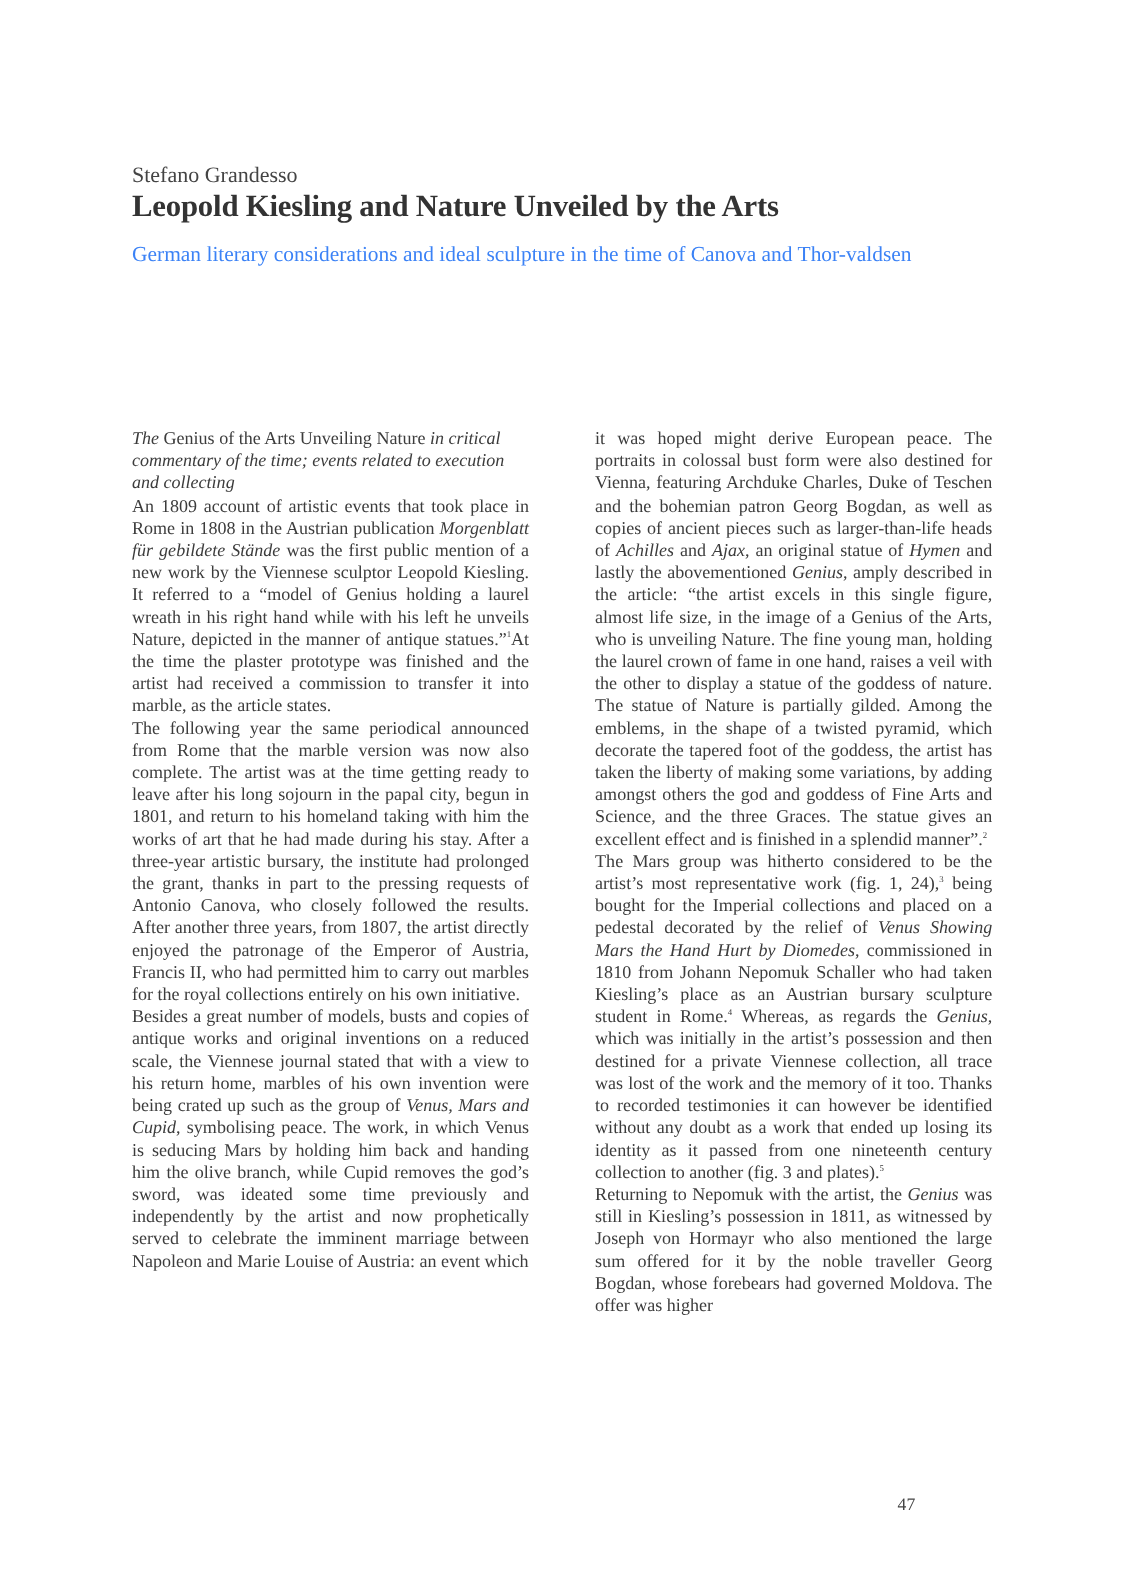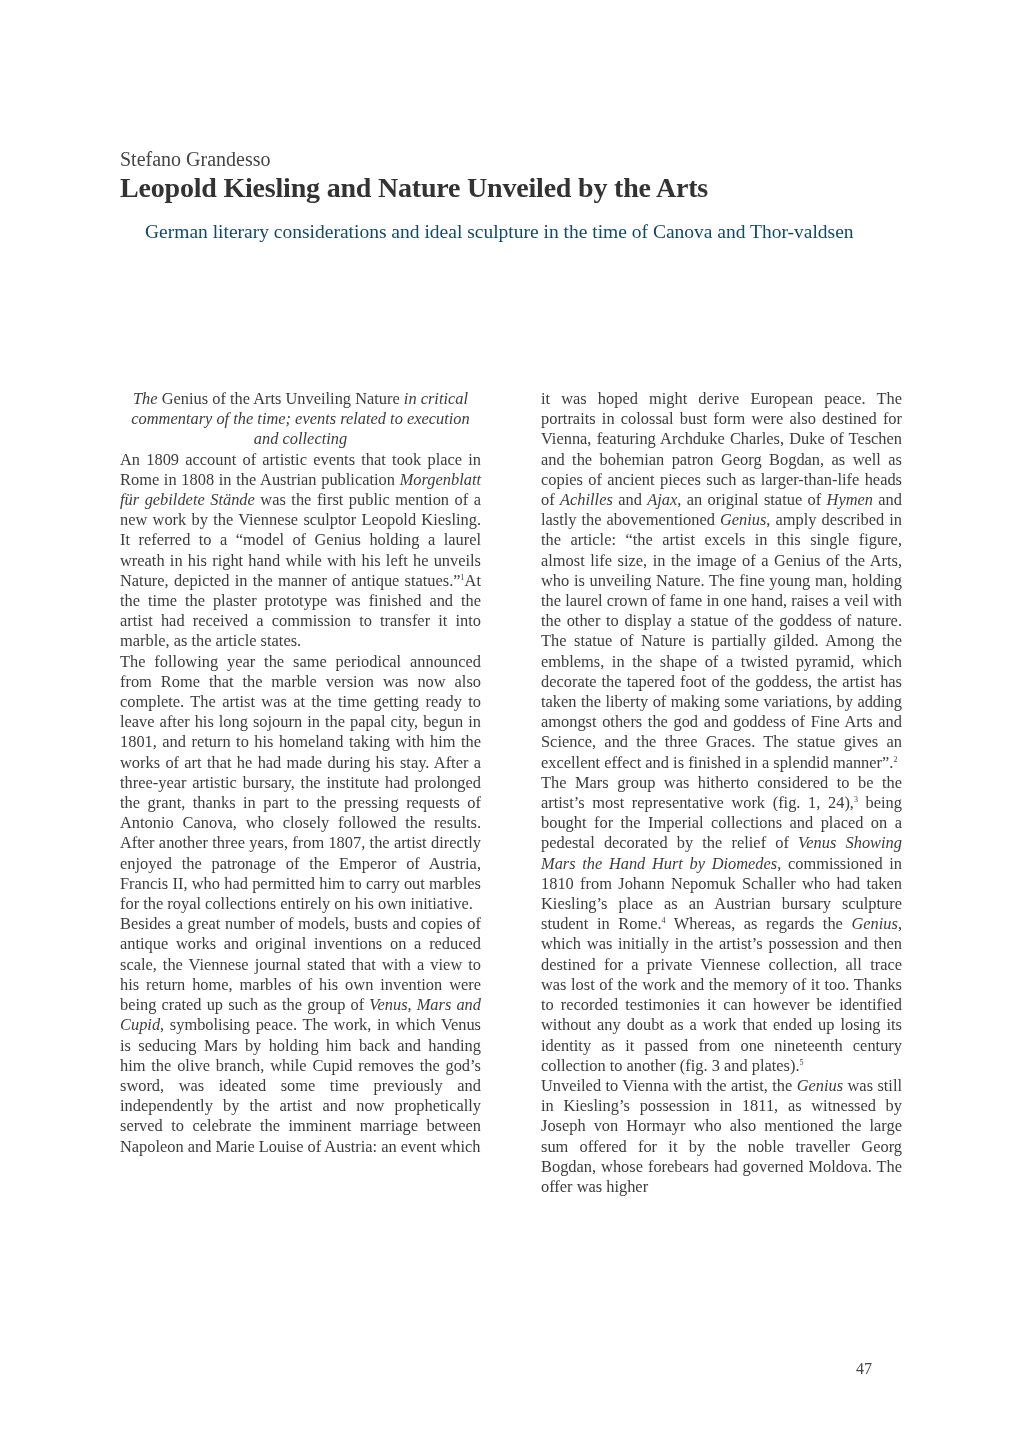--- a/index.html
+++ b/index.html
@@ -12,51 +12,51 @@
     position: absolute; left: 120px; top: 148px;
     font-size: 20px; color: #444;
   }
   .title {
     position: absolute; left: 120px; top: 172px; width: 800px;
     font-size: 28px; font-weight: bold; color: #333;
     letter-spacing: -0.2px;
   }
   .subtitle {
     position: absolute; left: 120px; top: 220px; width: 760px;
-    font-size: 19.5px; line-height: 24px; color: #0c4a6e; margin-left: 25px;
+    font-size: 19.5px; line-height: 24px; color: #3b82f6;
   }
   .column {
     position: absolute; top: 389px; width: 361px;
     font-size: 16.4px; line-height: 20.2px; color: #3c3c3c;
     text-align: justify;
   }
   .col-left { left: 120px; }
   .col-right { left: 541px; }
   .column p { margin: 0; }
-  .section-heading { margin: 0; text-align: center; }
+  .section-heading { margin: 0; text-align: left; }
   .column i, .section-heading i { font-style: italic; }
   sup { font-size: 8px; vertical-align: super; line-height: 0; }
   .page-number {
-    position: absolute; left: 856px; top: 1360px;
+    position: absolute; left: 816px; top: 1360px;
     font-size: 16px; color: #444;
   }
 </style>
 </head>
 <body>
 
 <div class="author">Stefano Grandesso</div>
 <div class="title">Leopold Kiesling and Nature Unveiled by the Arts</div>
 <div class="subtitle">German literary considerations and ideal sculpture in the time of Canova and Thor-valdsen</div>
 
 <div class="column col-left">
   <p class="section-heading"><i>The</i><span> Genius of the Arts Unveiling Nature </span><i>in critical commentary of the time; events related to execution and collecting</i></p>
   <p><span>An 1809 account of artistic events that took place in Rome in 1808 in the Austrian publication </span><i>Morgenblatt für gebildete Stände</i><span> was the first public mention of a new work by the Viennese sculptor Leopold Kiesling. It referred to a “model of Genius holding a laurel wreath in his right hand while with his left he unveils Nature, depicted in the manner of antique statues.”</span><sup>1</sup><span>At the time the plaster prototype was finished and the artist had received a commission to transfer it into marble, as the article states.</span></p>
   <p>The following year the same periodical announced from Rome that the marble version was now also complete. The artist was at the time getting ready to leave after his long sojourn in the papal city, begun in 1801, and return to his homeland taking with him the works of art that he had made during his stay. After a three-year artistic bursary, the institute had prolonged the grant, thanks in part to the pressing requests of Antonio Canova, who closely followed the results. After another three years, from 1807, the artist directly enjoyed the patronage of the Emperor of Austria, Francis II, who had permitted him to carry out marbles for the royal collections entirely on his own initiative.</p>
   <p><span>Besides a great number of models, busts and copies of antique works and original inventions on a reduced scale, the Viennese journal stated that with a view to his return home, marbles of his own invention were being crated up such as the group of </span><i>Venus, Mars and Cupid</i><span>, symbolising peace. The work, in which Venus is seducing Mars by holding him back and handing him the olive branch, while Cupid removes the god’s sword, was ideated some time previously and independently by the artist and now prophetically served to celebrate the imminent marriage between Napoleon and Marie Louise of Austria: an event which</span></p>
 </div>
 
 <div class="column col-right">
   <p><span>it was hoped might derive European peace. The portraits in colossal bust form were also destined for Vienna, featuring Archduke Charles, Duke of Teschen and the bohemian patron Georg Bogdan, as well as copies of ancient pieces such as larger-than-life heads of </span><i>Achilles</i><span> and </span><i>Ajax</i><span>, an original statue of </span><i>Hymen</i><span> and lastly the abovementioned </span><i>Genius</i><span>, amply described in the article: “the artist excels in this single figure, almost life size, in the image of a Genius of the Arts, who is unveiling Nature. The fine young man, holding the laurel crown of fame in one hand, raises a veil with the other to display a statue of the goddess of nature. The statue of Nature is partially gilded. Among the emblems, in the shape of a twisted pyramid, which decorate the tapered foot of the goddess, the artist has taken the liberty of making some variations, by adding amongst others the god and goddess of Fine Arts and Science, and the three Graces. The statue gives an excellent effect and is finished in a splendid manner”.</span><sup>2</sup></p>
   <p><span>The Mars group was hitherto considered to be the artist’s most representative work (fig. 1, 24),</span><sup>3</sup><span> being bought for the Imperial collections and placed on a pedestal decorated by the relief of </span><i>Venus Showing Mars the Hand Hurt by Diomedes</i><span>, commissioned in 1810 from Johann Nepomuk Schaller who had taken Kiesling’s place as an Austrian bursary sculpture student in Rome.</span><sup>4</sup><span> Whereas, as regards the </span><i>Genius</i><span>, which was initially in the artist’s possession and then destined for a private Viennese collection, all trace was lost of the work and the memory of it too. Thanks to recorded testimonies it can however be identified without any doubt as a work that ended up losing its identity as it passed from one nineteenth century collection to another (fig. 3 and plates).</span><sup>5</sup></p>
-  <p><span>Unveiled to Vienna with the artist, the </span><i>Genius</i><span> was still in Kiesling’s possession in 1811, as witnessed by Joseph von Hormayr who also mentioned the large sum offered for it by the noble traveller Georg Bogdan, whose forebears had governed Moldova. The offer was higher</span></p>
+  <p><span>Returning to Nepomuk with the artist, the </span><i>Genius</i><span> was still in Kiesling’s possession in 1811, as witnessed by Joseph von Hormayr who also mentioned the large sum offered for it by the noble traveller Georg Bogdan, whose forebears had governed Moldova. The offer was higher</span></p>
 </div>
 
 <div class="page-number">47</div>
 
 </body></html>

